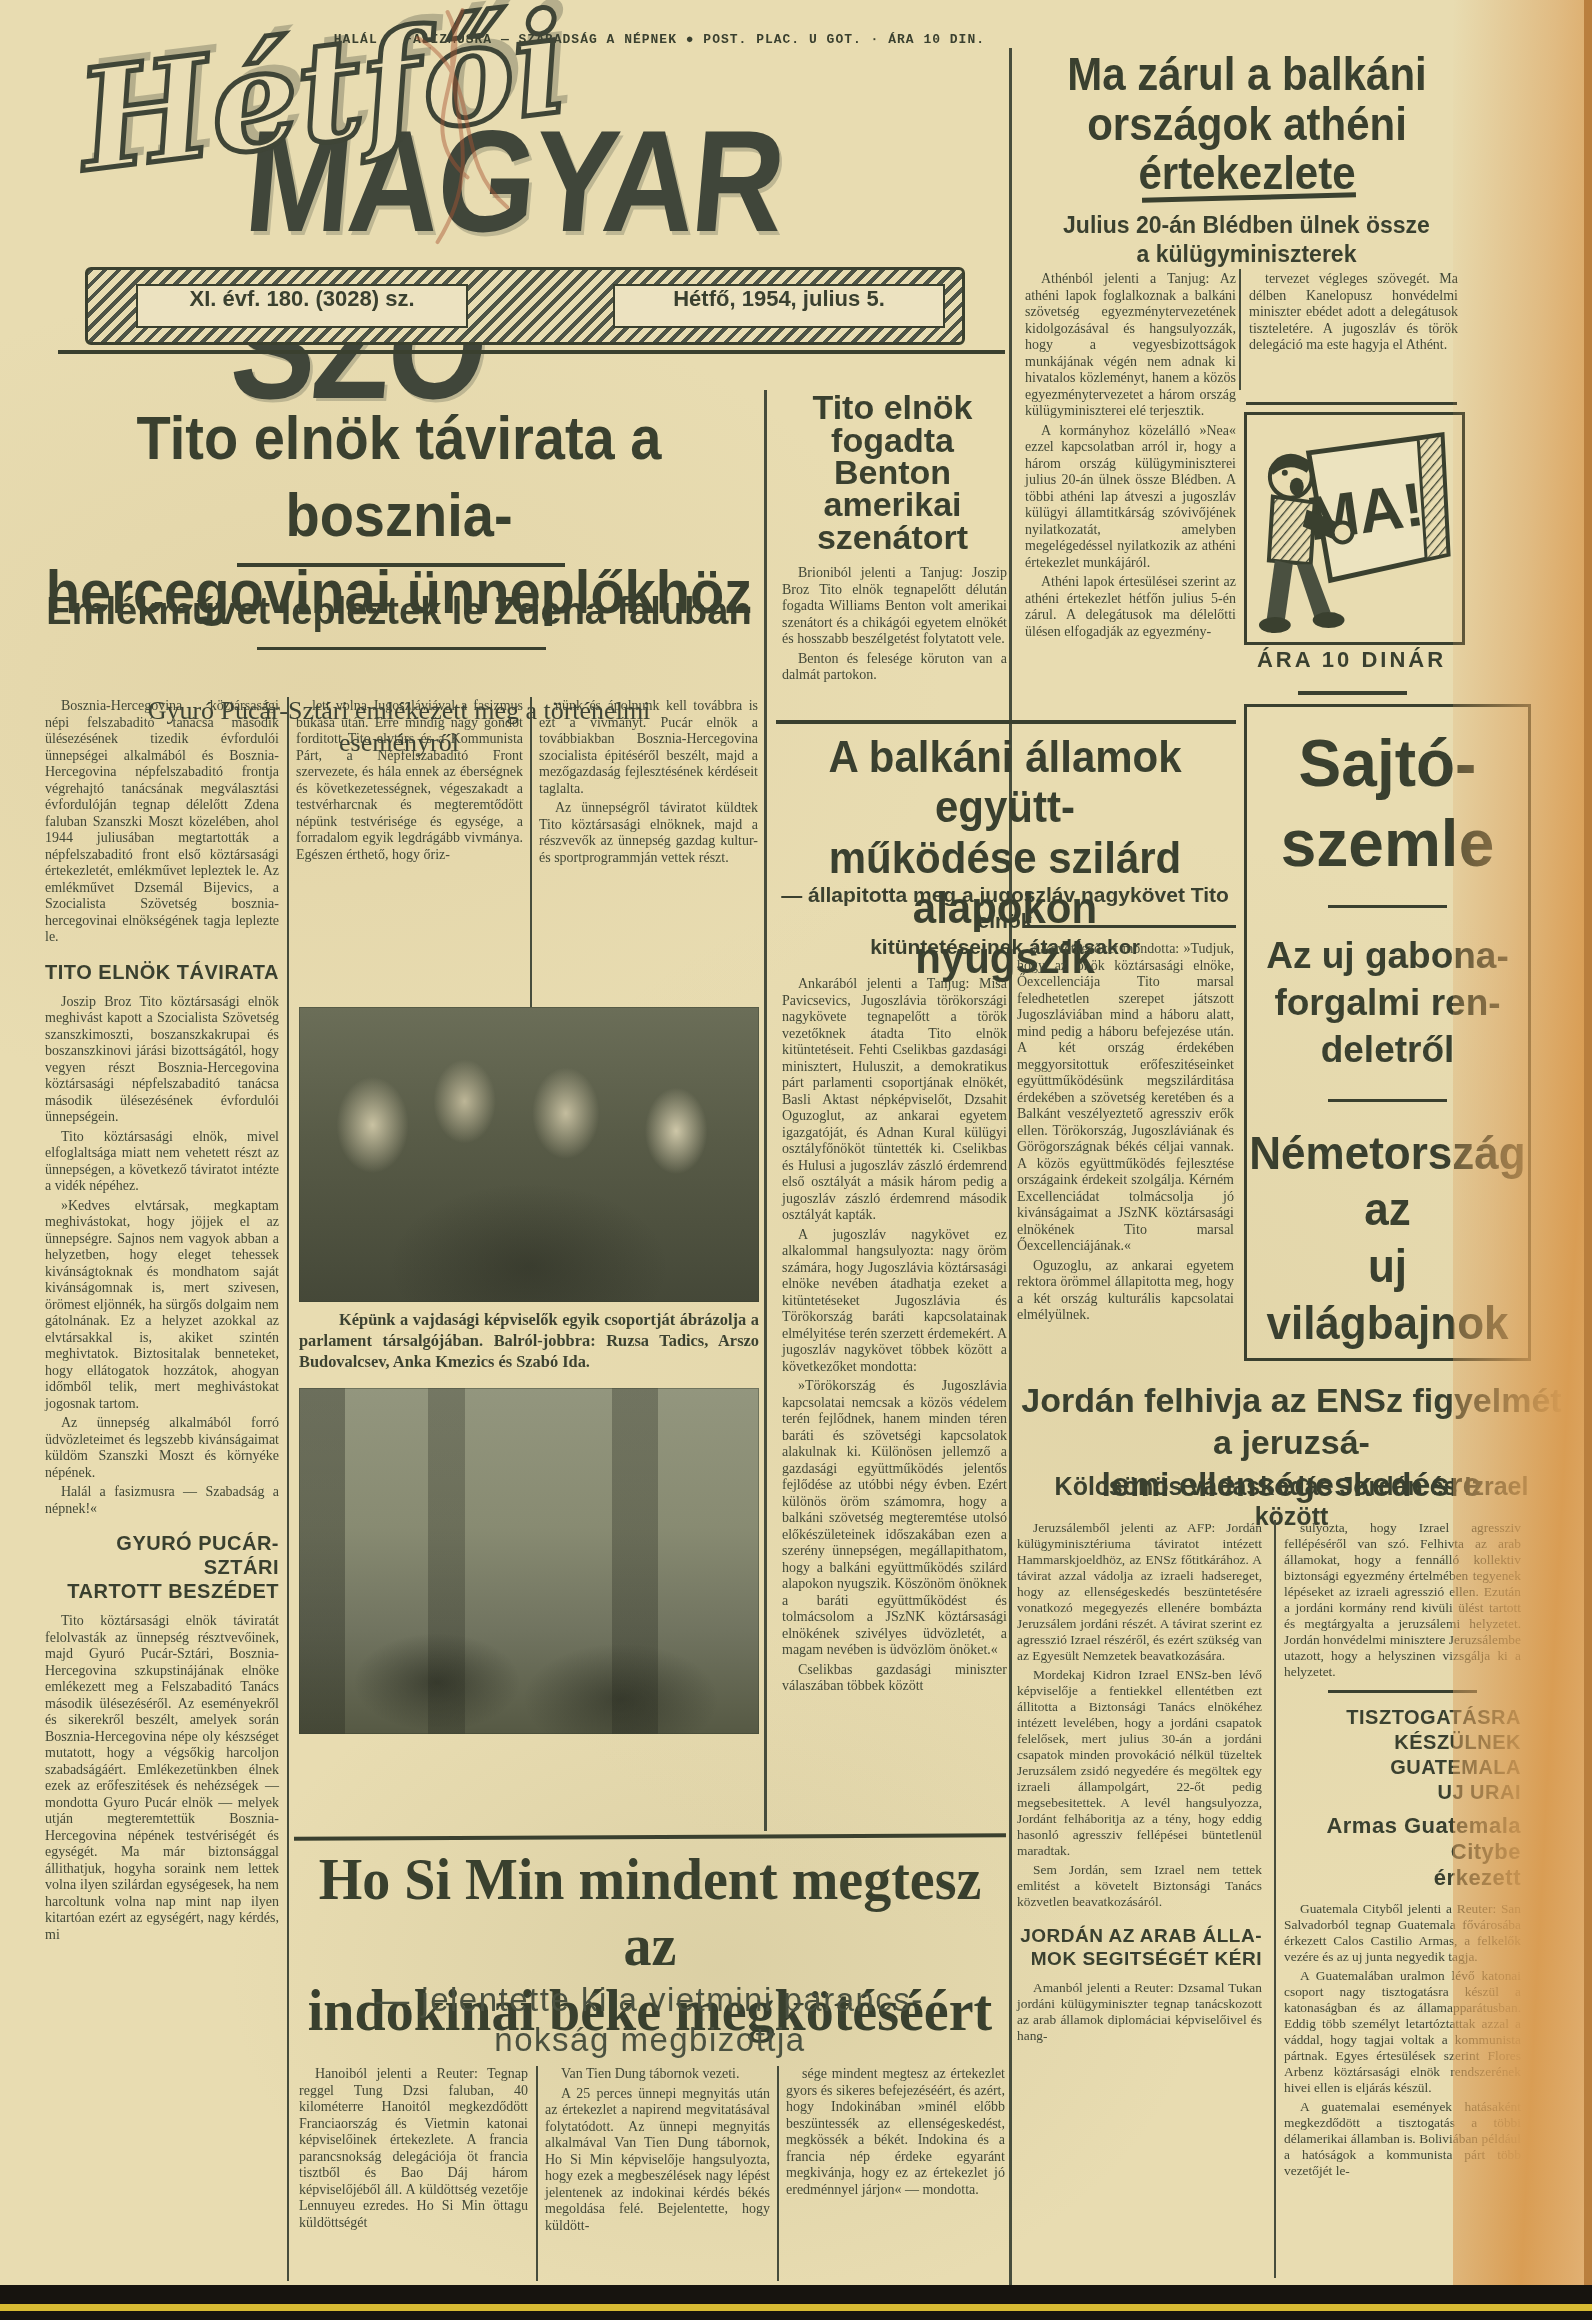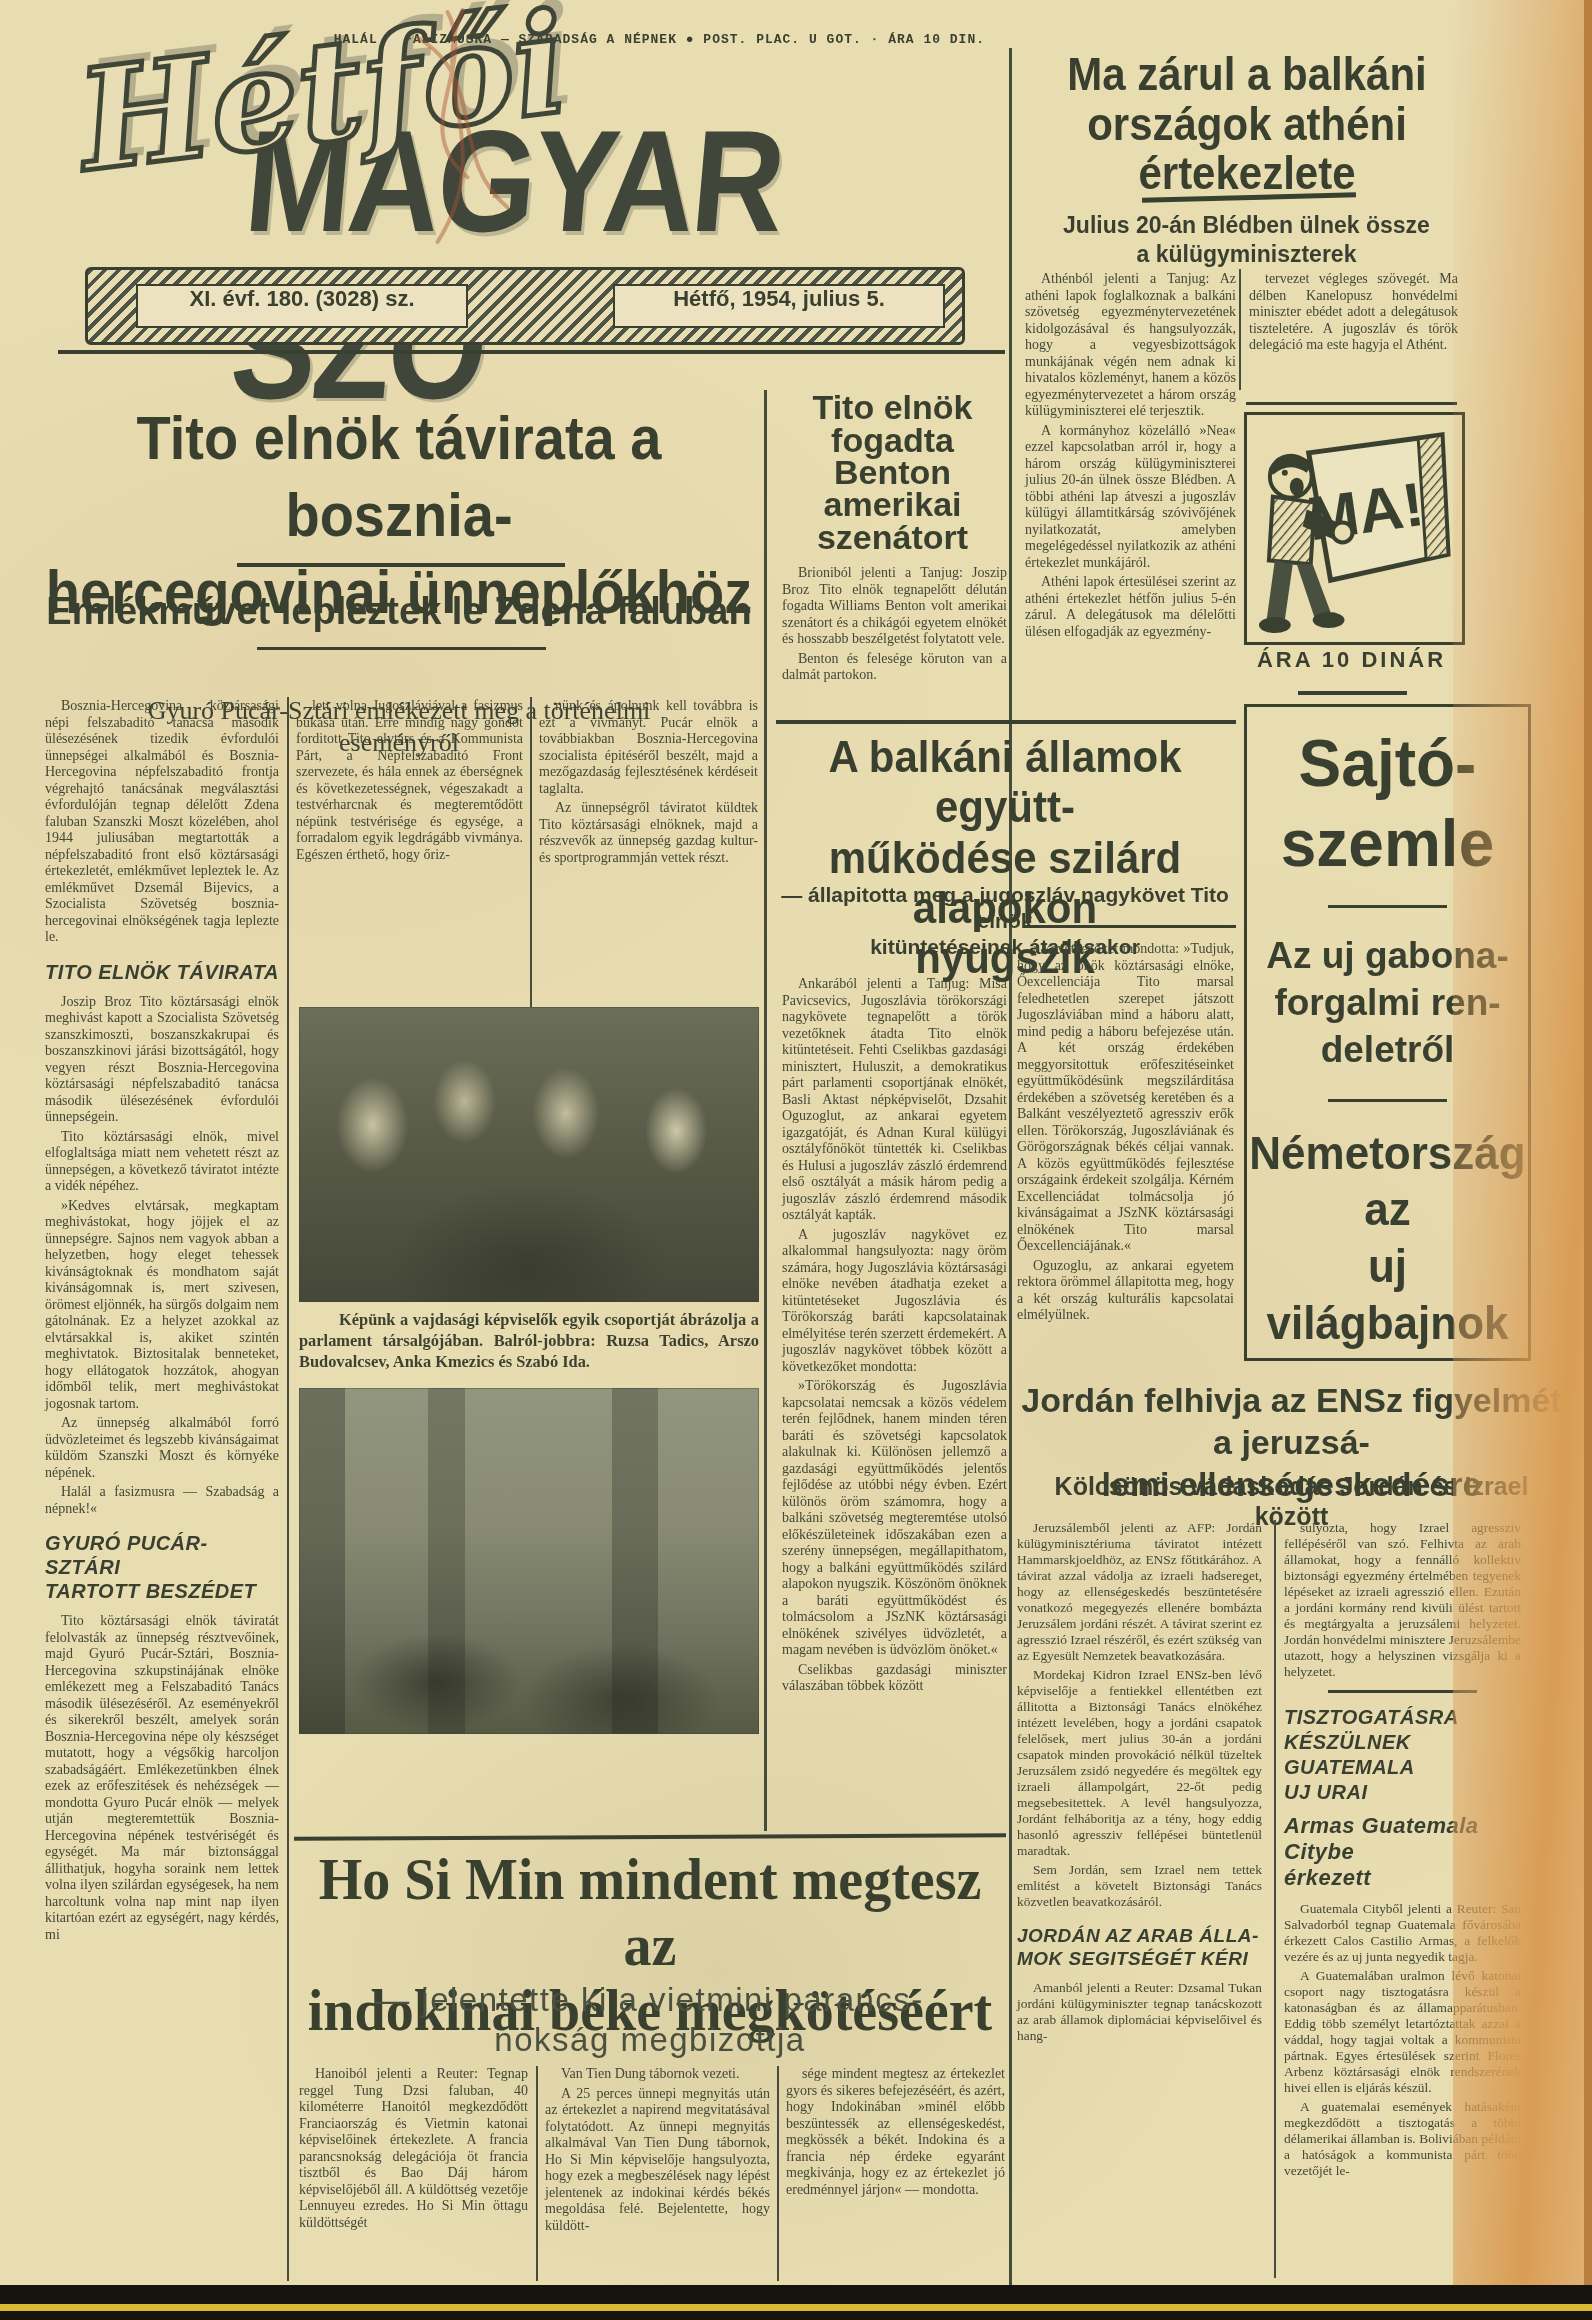--- a/index.html
+++ b/index.html
@@ -13,21 +13,21 @@
     font-family:"Liberation Serif", serif;
     color:#3d4334;
   }
   .abs{position:absolute;}
   .prewrap{white-space:pre-line;}
   .hl{font-family:"Liberation Sans", sans-serif; font-weight:bold; color:#3a402f; text-align:center;}
   .body-col{font-size:14px; line-height:16.5px; text-align:justify; color:#424837;}
   .body-col p{margin:0 0 3px 0; text-indent:16px;}
   .body-col.small{font-size:13.4px; line-height:16px;}
   .col-sub{font-family:"Liberation Sans", sans-serif; font-weight:bold; font-size:20px; line-height:24px;
-           text-align:left; letter-spacing:0.5px; margin:14px 0 10px 0; color:#3a402f;font-style:italic;}
+           text-align:right; letter-spacing:0.5px; margin:14px 0 10px 0; color:#3a402f;}
   .caption{font-weight:bold; font-size:16.4px; line-height:21px; text-align:justify; color:#3c4231;}
   .caption p{margin:0; text-indent:40px;}
   .rule-h{background:#3a402f;}
   .rule-v{background:#474d3c;}
   .photo{box-shadow:0 0 0 1px rgba(58,64,47,.4) inset;}
   .issue-box{
     position:absolute; top:14px; height:40px; background:#ece2c0; border:2.5px solid #3a402f;
     display:flex; align-items:flex-start; justify-content:center;
     font-family:"Liberation Sans", sans-serif; font-weight:bold; font-size:22px; color:#3a402f;
   }

